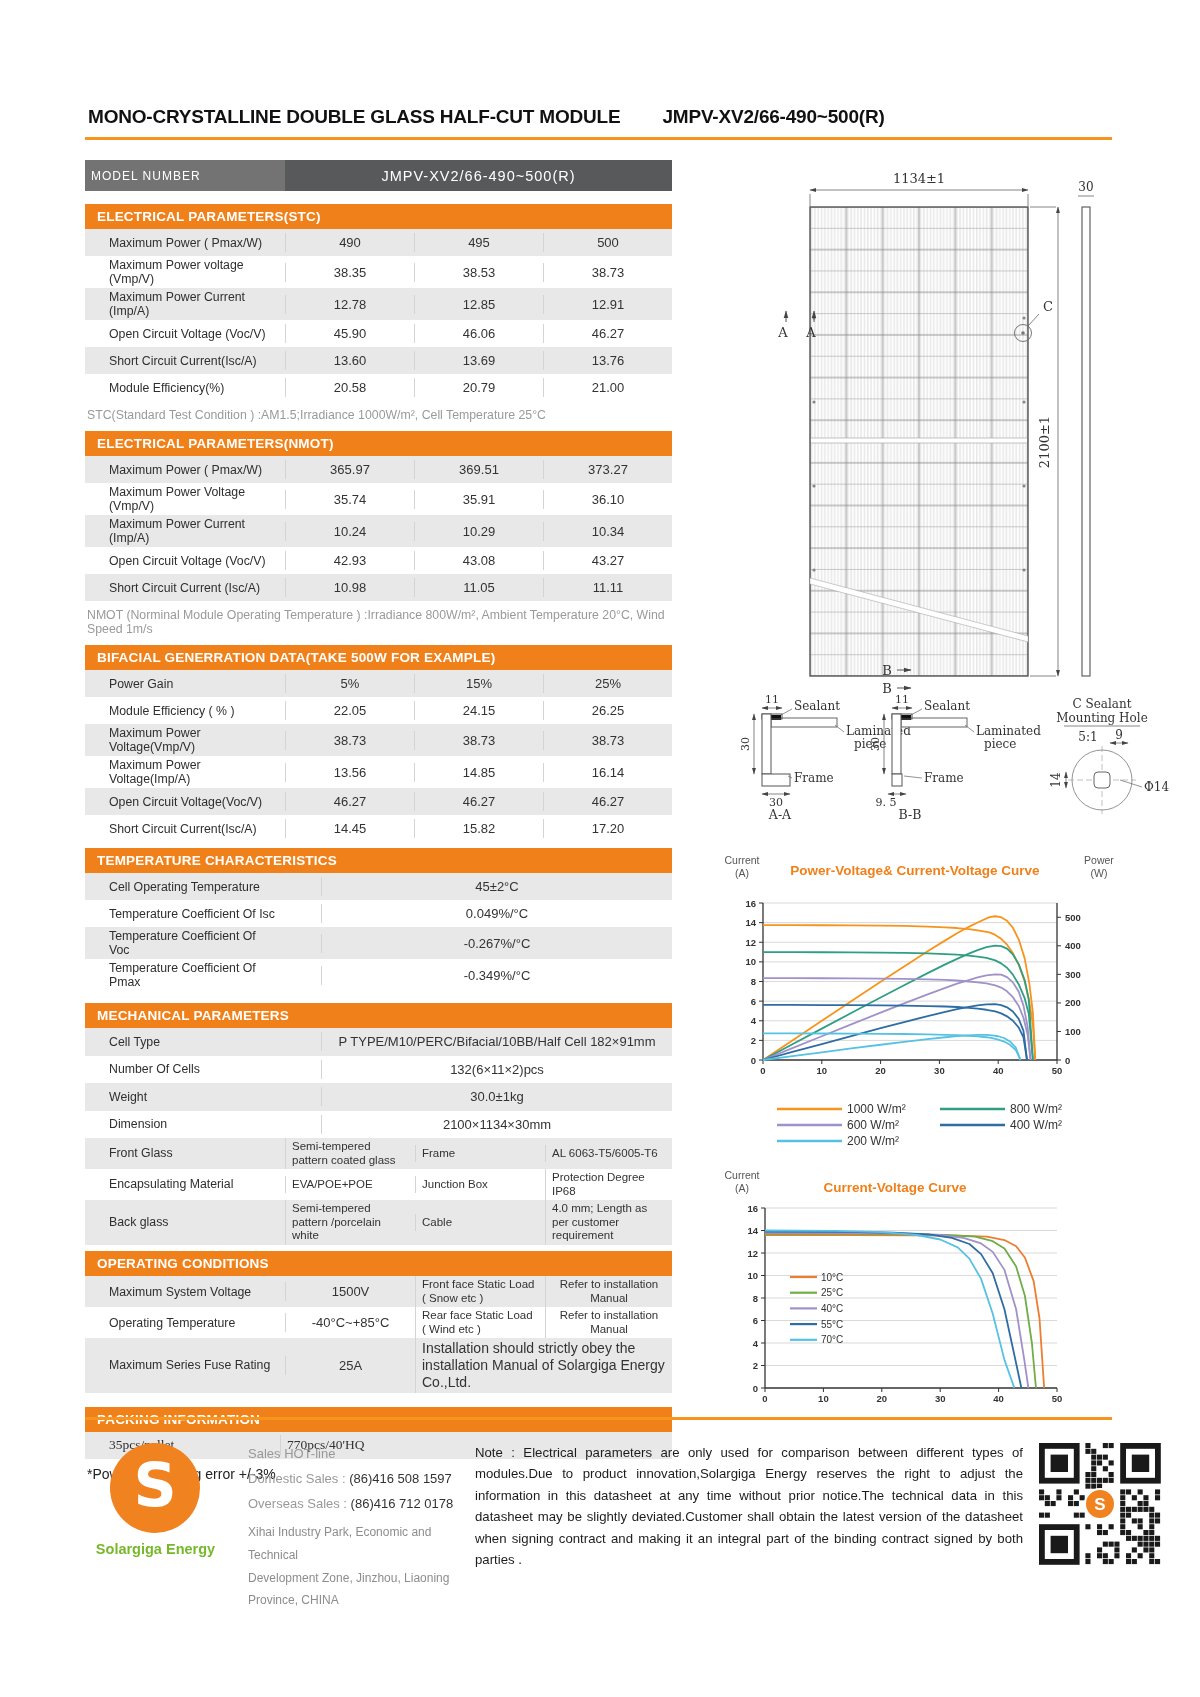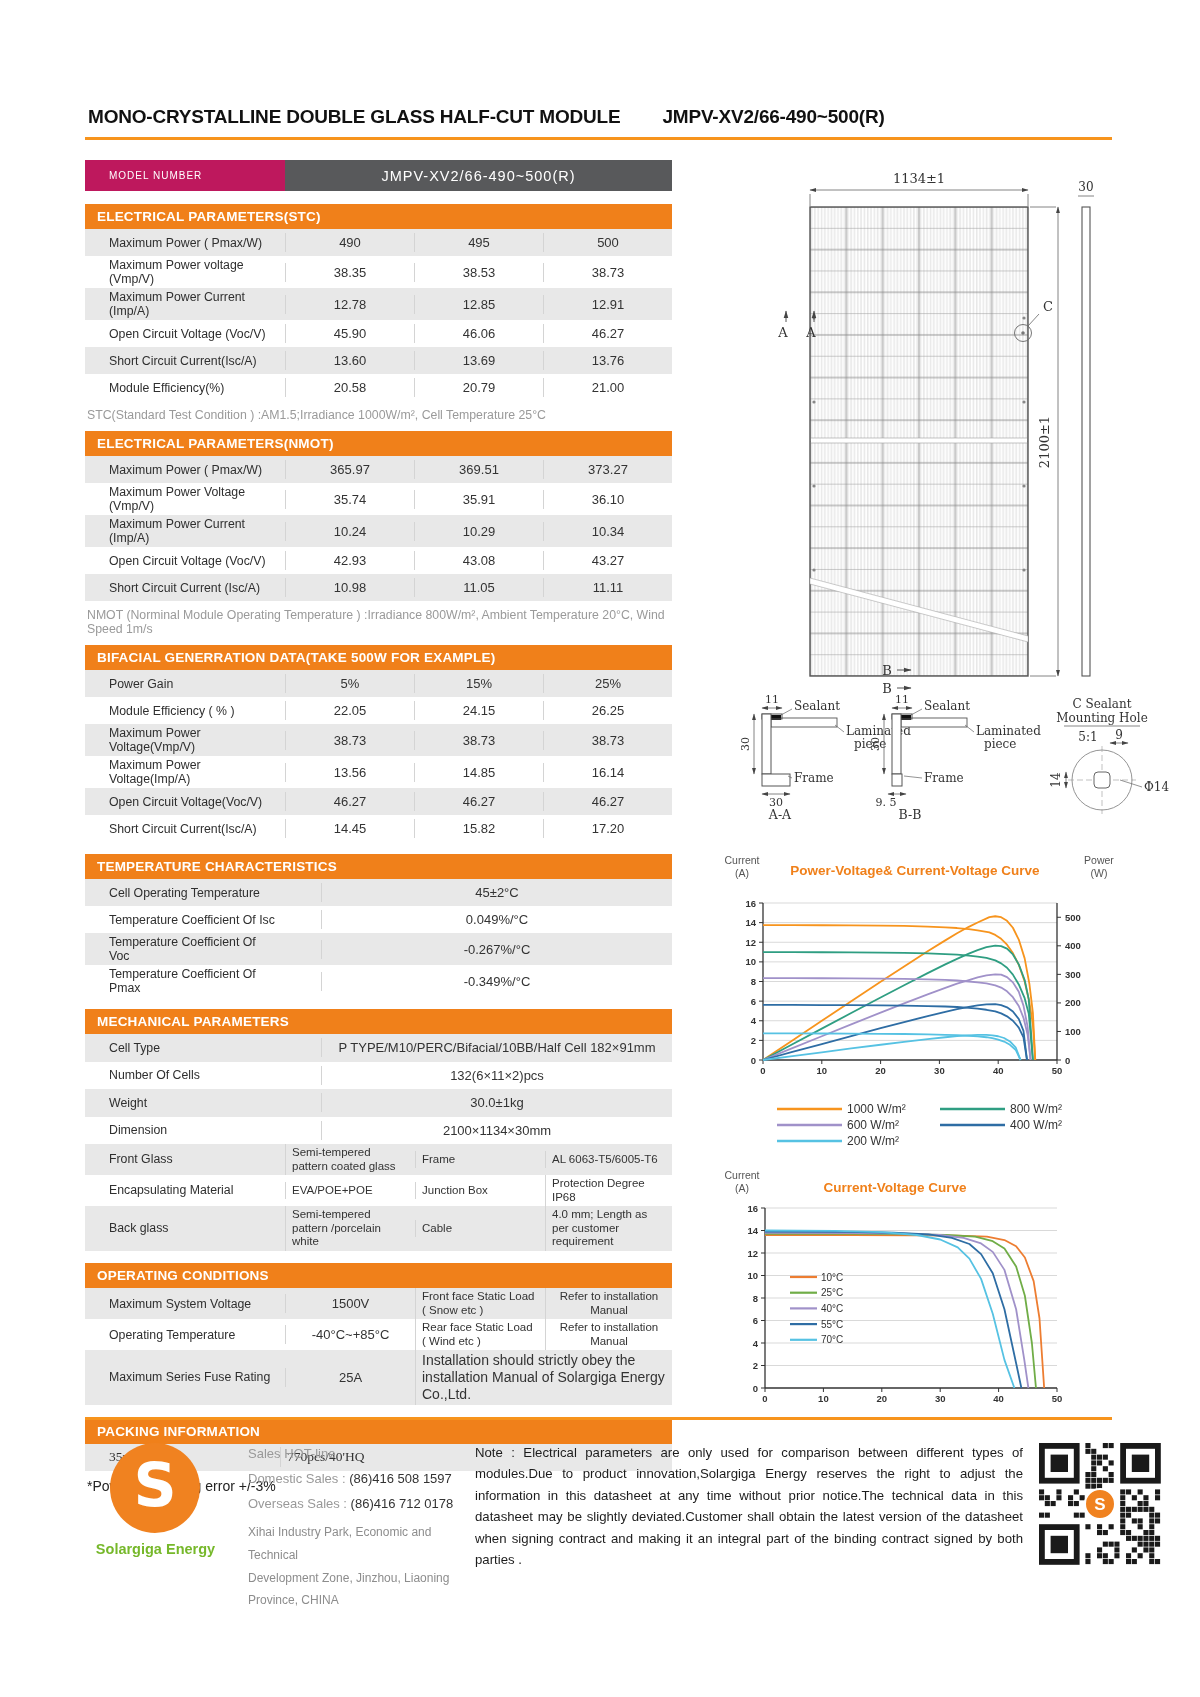--- a/index.html
+++ b/index.html
@@ -7,21 +7,21 @@
         font-family:"Liberation Sans","DejaVu Sans",sans-serif;color:#222;}
   
   .title{position:absolute;left:88px;top:106px;width:1030px;display:flex;gap:42px;
          font-size:19px;font-weight:bold;color:#111;letter-spacing:-0.2px;white-space:nowrap;}
   .title-rule{position:absolute;left:85px;top:137px;width:1027px;height:3px;background:#f7941d;}
   .bottom-rule{position:absolute;left:85px;top:1417px;width:1027px;height:3px;background:#f7941d;}
 
   
   .leftcol{position:absolute;left:85px;top:160px;width:587px;}
   .model-row{display:grid;grid-template-columns:200px 1fr;height:31px;margin-bottom:13px;}
-  .model-row .m1{background:#be185d;color:#fff;font-size:10px;display:flex;align-items:center;padding-left:24px;letter-spacing:1px;}
+  .model-row .m1{background:#737373;color:#fff;font-size:12px;display:flex;align-items:center;padding-left:6px;letter-spacing:1px;}
   .model-row .m2{background:#58595b;color:#fff;font-size:14.5px;display:flex;align-items:center;justify-content:center;letter-spacing:1px;}
   .hdr{background:#f0801a;color:#fff;font-weight:bold;font-size:13.5px;height:25px;line-height:25px;padding-left:12px;letter-spacing:0.2px;}
   .tbl{width:100%;}
   .tr{display:grid;min-height:27px;align-items:center;}
   .tbl .tr:nth-child(odd){background:#e8e8e8;}
   .tbl .tr:nth-child(even){background:#fff;}
   .td{padding:2px 6px;text-align:center;font-size:13px;color:#333;border-left:1px solid #d4d4d4;}
   .td.lab{border-left:none;text-align:left;padding-left:24px;font-size:12.3px;color:#2f2f2f;}
   .cols4 .tr{grid-template-columns:200px 129px 129px 1fr;}
   .cols2 .tr{grid-template-columns:200px 1fr;gap:36px;}
@@ -31,21 +31,21 @@
   .mech .tr{min-height:27.5px;}
   .mechsplit .td{text-align:left;font-size:11.5px;line-height:1.18;}
   .mechsplit .td.lab{font-size:12.3px;}
   .optable .tr{min-height:27.5px;}
   .optable .td:nth-child(3){text-align:left;font-size:11.5px;line-height:1.18;}
   .optable .td:nth-child(4){font-size:11.5px;line-height:1.18;}
   .colsfuse .td:last-child{text-align:left;font-size:14px;line-height:1.2;}
   .colspack .td{text-align:left;font-size:13.5px;font-family:Liberation Serif, serif;}
   .note{font-size:12.3px;color:#9a9a9a;padding:7px 2px 9px;}
   .pnote{font-size:14px;color:#222;padding:7px 2px;}
-  .m6{margin-top:12px;} .m12{margin-top:12px;} .m14{margin-top:14px;}
+  .m6{margin-top:6px;} .m12{margin-top:12px;} .m14{margin-top:14px;}
 
   
   .drawing, .chart{position:absolute;}
   .drawing text, .chart text{font-family:"DejaVu Serif","Liberation Serif",serif;}
   .chart .sans{font-family:"Liberation Sans","DejaVu Sans",sans-serif;}
 
   
   .logo{position:absolute;left:110px;top:1443px;width:90px;height:90px;border-radius:50%;
         background:#f08220;display:flex;align-items:center;justify-content:center;}
   .logo span{color:#fff;font-size:60px;font-weight:bold;font-family:"DejaVu Sans",sans-serif;transform:translateY(-3px);}

